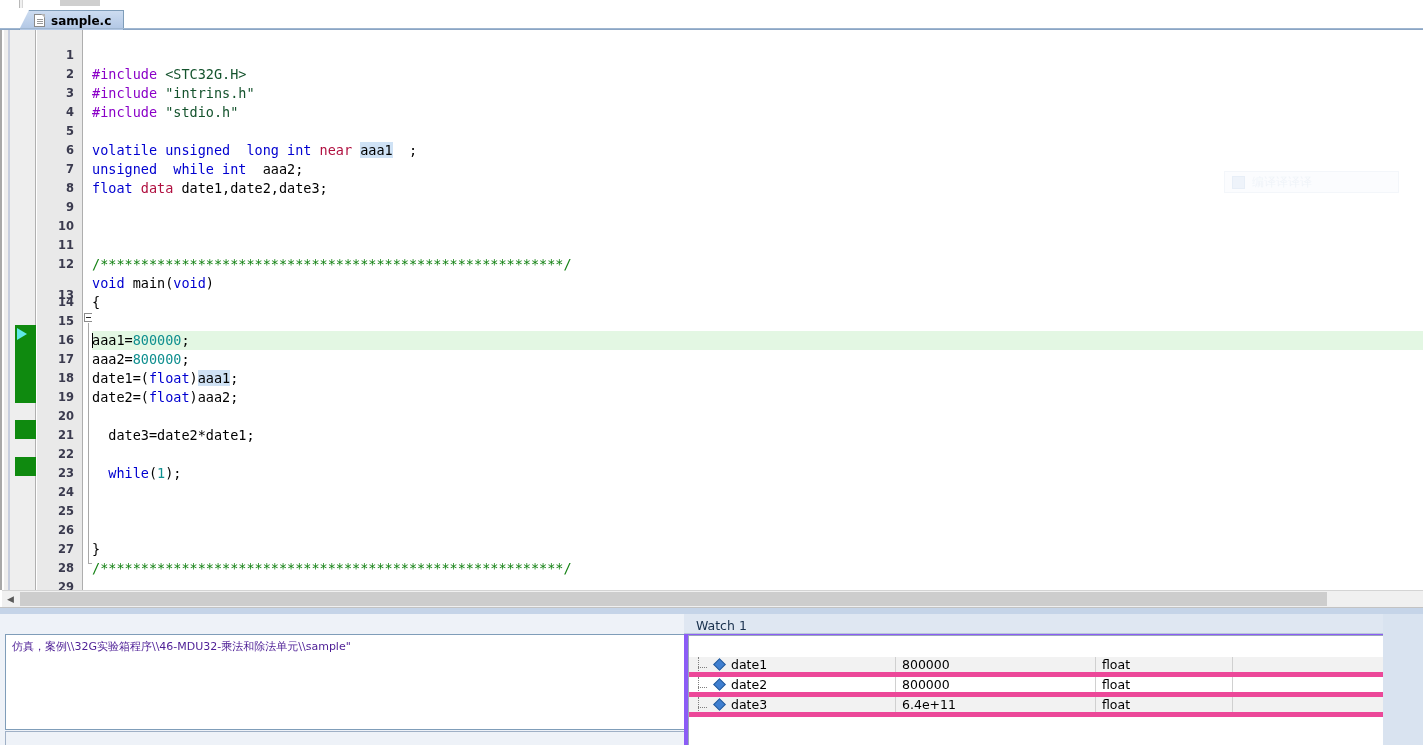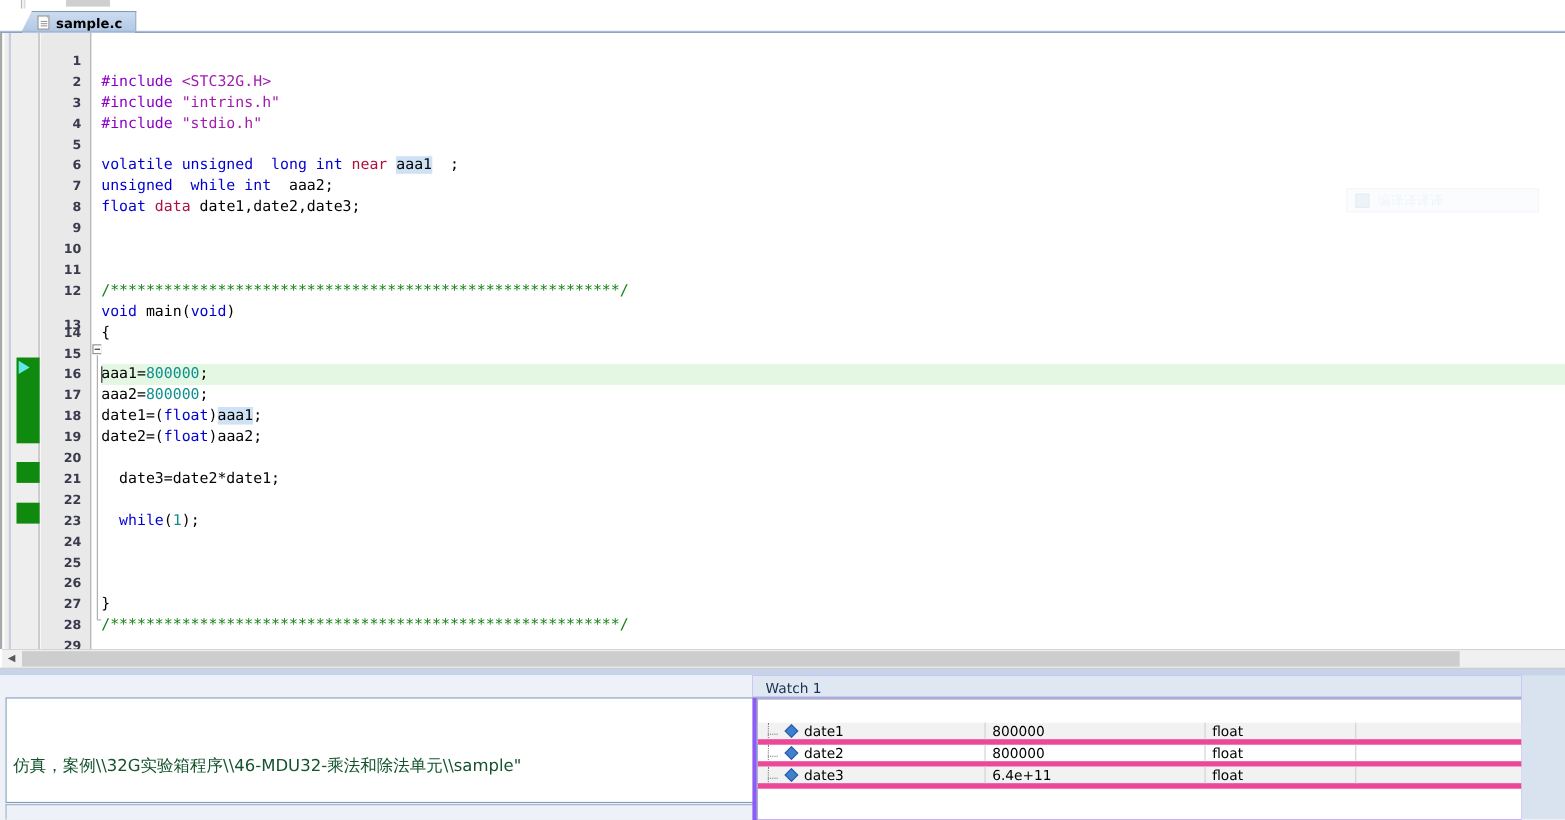--- a/index.html
+++ b/index.html
@@ -139,21 +139,21 @@
     font-size: 13.5px;
     color: #000;
   }
   .cur-line-hl {
     position: absolute; left: -90px; width: 1423px; height: 19px;
     background: #e3f7e3;
   }
   .k   { color: #0000d0; }      
   .k2  { color: #b01040; }      
   .num { color: #0f8f8f; }      
-  .str { color: #a21caf; }      
+  .str { color: #14532d; }      
   .pre { color: #8a00c8; }      
   .cmt { color: #148214; }      
   .sel { background: #cfe2f5; }
   .caret {
     position: absolute; width: 1px; height: 15px; background: #000; top: 2px;
   }
 
   
   #ghost-toast {
     position: absolute; left: 1222px; top: 141px; width: 175px; height: 22px;
@@ -219,21 +219,21 @@
     color: #ffffff; font-size: 11px; font-weight: bold; line-height: 1;
   }
   #cmd-body {
     position: absolute; left: 5px; top: 20px; width: 719px; height: 96px;
     background: #ffffff;
     border: 1px solid #7f9db9;
   }
   #cmd-text {
     position: absolute; left: 6px; top: 4px; right: 18px;
     font-family: "DejaVu Sans", "Liberation Sans", sans-serif;
-    font-size: 15px; color: #14532d; white-space: pre; margin-top: 48px;
+    font-size: 11px; color: #4c1d95; white-space: pre;
   }
   #cmd-vscroll {
     position: absolute; right: 0; top: 0; width: 16px; height: 94px;
     background: #f3f3f3; border-left: 1px solid #d8d8d8;
   }
   #cmd-vscroll .up, #cmd-vscroll .dn {
     position: absolute; left: 0; width: 16px; height: 16px;
     display: flex; align-items: center; justify-content: center;
     font-size: 8px; color: #8a8a8a;
   }

